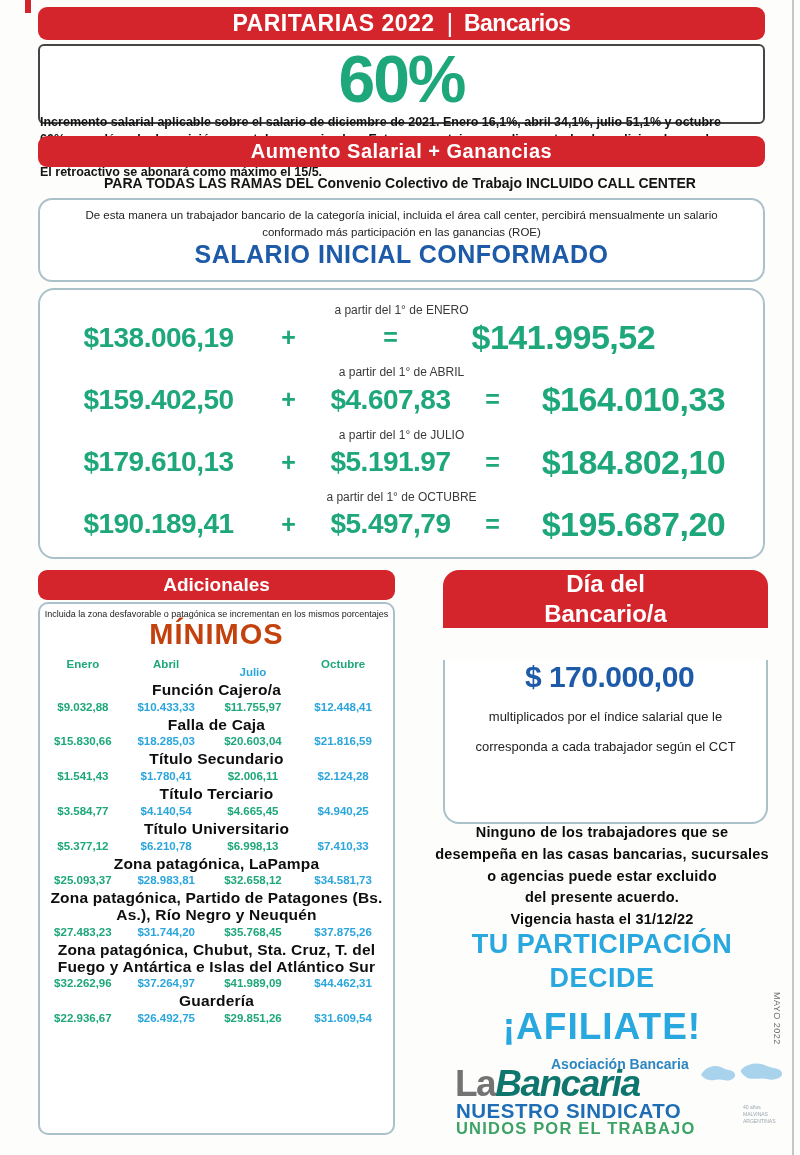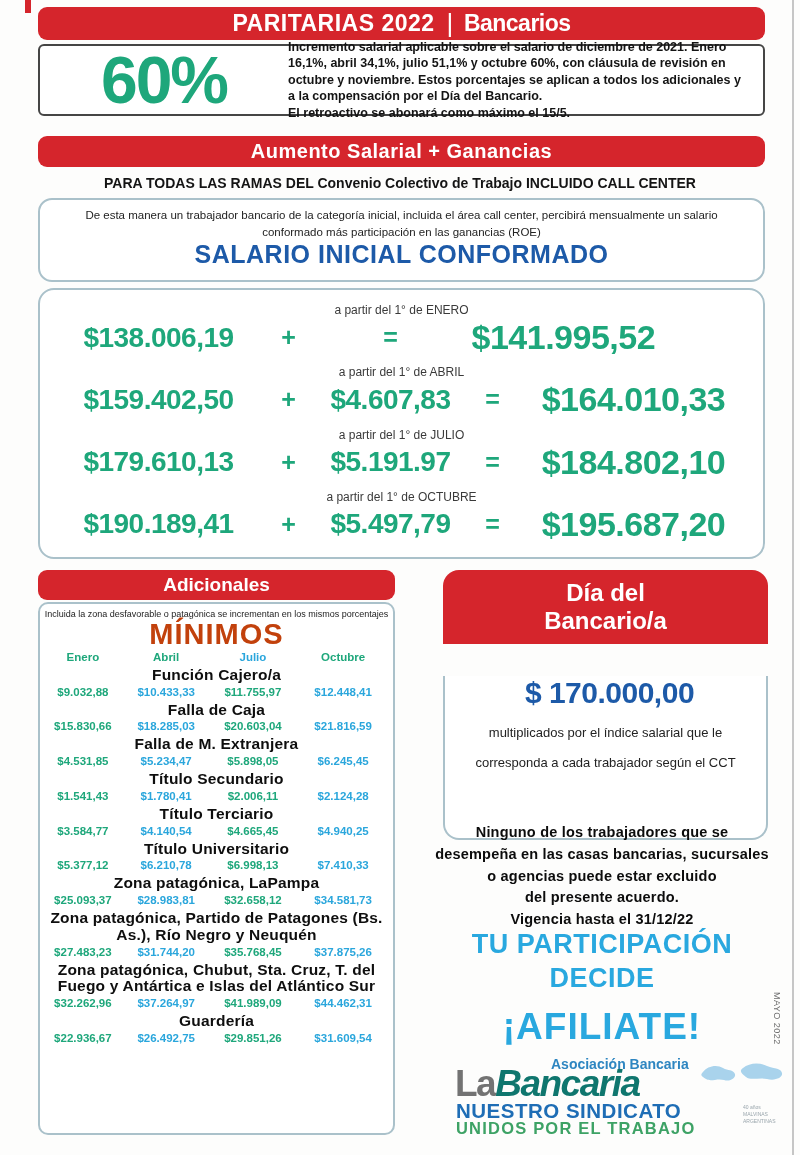--- a/index.html
+++ b/index.html
@@ -18,23 +18,23 @@
     font-weight:800;
   }
 
   #corner-mark { left:25px; top:0; width:6px; height:13px; background:#d5252c; }
 
   #hdr { left:38px; top:7px; width:727px; height:33px; font-size:23px; letter-spacing:.5px; }
   #hdr .brand { letter-spacing:-.5px; margin-left:10px; }
   #hdr .divider { font-weight:400; margin-left:12px; font-size:26px; }
 
   #pct-box {
-    left:38px; top:44px; width:727px; height:72px;
+    left:38px; top:44px; width:727px; height:80px;
     background:#fff; border:2px solid #454545; border-radius:6px;
-    box-sizing:border-box; display:flex; align-items:center;
+    box-sizing:border-box; display:flex; align-items:center;flex-direction:column;
   }
   .pct {
     width:248px; text-align:center; color:#1ea77b;
     font-size:66px; font-weight:800; letter-spacing:-2px; line-height:1;
   }
   .pct-text {
     flex:1; padding:2px 14px 2px 0; font-size:12.5px; font-weight:700;
     color:#141414; line-height:1.32; text-align:left;
   }
 
@@ -62,30 +62,30 @@
   .amounts .roe   { font-size:28px; letter-spacing:-.5px; }
   .amounts .total { font-size:34px; letter-spacing:-.5px; }
 
   #adic-hdr { left:38px; top:570px; width:357px; height:30px; font-size:19px; }
   #adic-box { left:38px; top:602px; width:357px; height:533px; border-radius:10px;
     text-align:center; padding:5px 3px; overflow:hidden; }
   #adic-note { font-size:9px; color:#232323; }
   #adic-title { font-size:29px; font-weight:800; color:#c2410c; letter-spacing:1px; line-height:1.1; }
   .grid4 { display:grid; grid-template-columns:23% 25% 25% 27%; align-items:center; }
   .col-h { font-size:11.5px; font-weight:700; }
-  .c-green { color:#1ea77b; } .c-blue { color:#2aa6dc; }
+  .c-green { color:#1ea77b; } .c-blue { color:#2aa6dc;margin-top:15px; }
   .row-label { font-size:15.5px; font-weight:800; color:#0e0e0e; line-height:1.08;
     margin-top:4px; letter-spacing:.2px; }
   .vals { font-size:11.5px; font-weight:700; margin-top:2px; }
   .vals span:nth-child(1), .vals span:nth-child(3) { color:#1ea77b; }
   .vals span:nth-child(2), .vals span:nth-child(4) { color:#2aa6dc; }
 
   #dia-card { left:443px; top:570px; width:325px; }
-  #dia-hdr { background:#d5252c; border-radius:16px 16px 0 0; height:74px;
-    display:flex; flex-direction:column; align-items:center; justify-content:center;
+  #dia-hdr { background:#d5252c; border-radius:16px 16px 0 0; height:58px;
+    display:flex; flex-direction:column; align-items:center; justify-content:space-between;
     color:#fff; font-size:24px; font-weight:800; line-height:1.18; }
   #dia-body { border:2px solid #aac1ca; border-top:none; border-radius:0 0 16px 16px;
     height:164px; box-sizing:border-box; text-align:center; background:#fff; }
   #dia-amount { margin-top:32px; font-size:30px; font-weight:800; color:#1d5aa8; letter-spacing:-.5px;padding-left:8px; }
   .dia-line { font-size:13px; color:#232323; margin-top:15px; }
 
   #excl { left:404px; top:822px; width:396px; text-align:center;
     font-size:14.5px; font-weight:800; color:#0c0c0c; line-height:1.5; letter-spacing:.2px; }
 
   #cta { left:404px; top:928px; width:396px; text-align:center; color:#29a8df; font-weight:800; }
@@ -198,29 +198,20 @@
       <span>$12.448,41</span>
     </div>
   </div>
   <div>
     <div class="row-label">Falla de Caja</div>
     <div class="vals grid4">
       <span>$15.830,66</span>
       <span>$18.285,03</span>
       <span>$20.603,04</span>
       <span>$21.816,59</span>
-    </div>
-  </div>
-  <div>
-    <div class="row-label">Falla de M. Extranjera</div>
-    <div class="vals grid4">
-      <span>$4.531,85</span>
-      <span>$5.234,47</span>
-      <span>$5.898,05</span>
-      <span>$6.245,45</span>
     </div>
   </div>
   <div>
     <div class="row-label">Título Secundario</div>
     <div class="vals grid4">
       <span>$1.541,43</span>
       <span>$1.780,41</span>
       <span>$2.006,11</span>
       <span>$2.124,28</span>
     </div>

